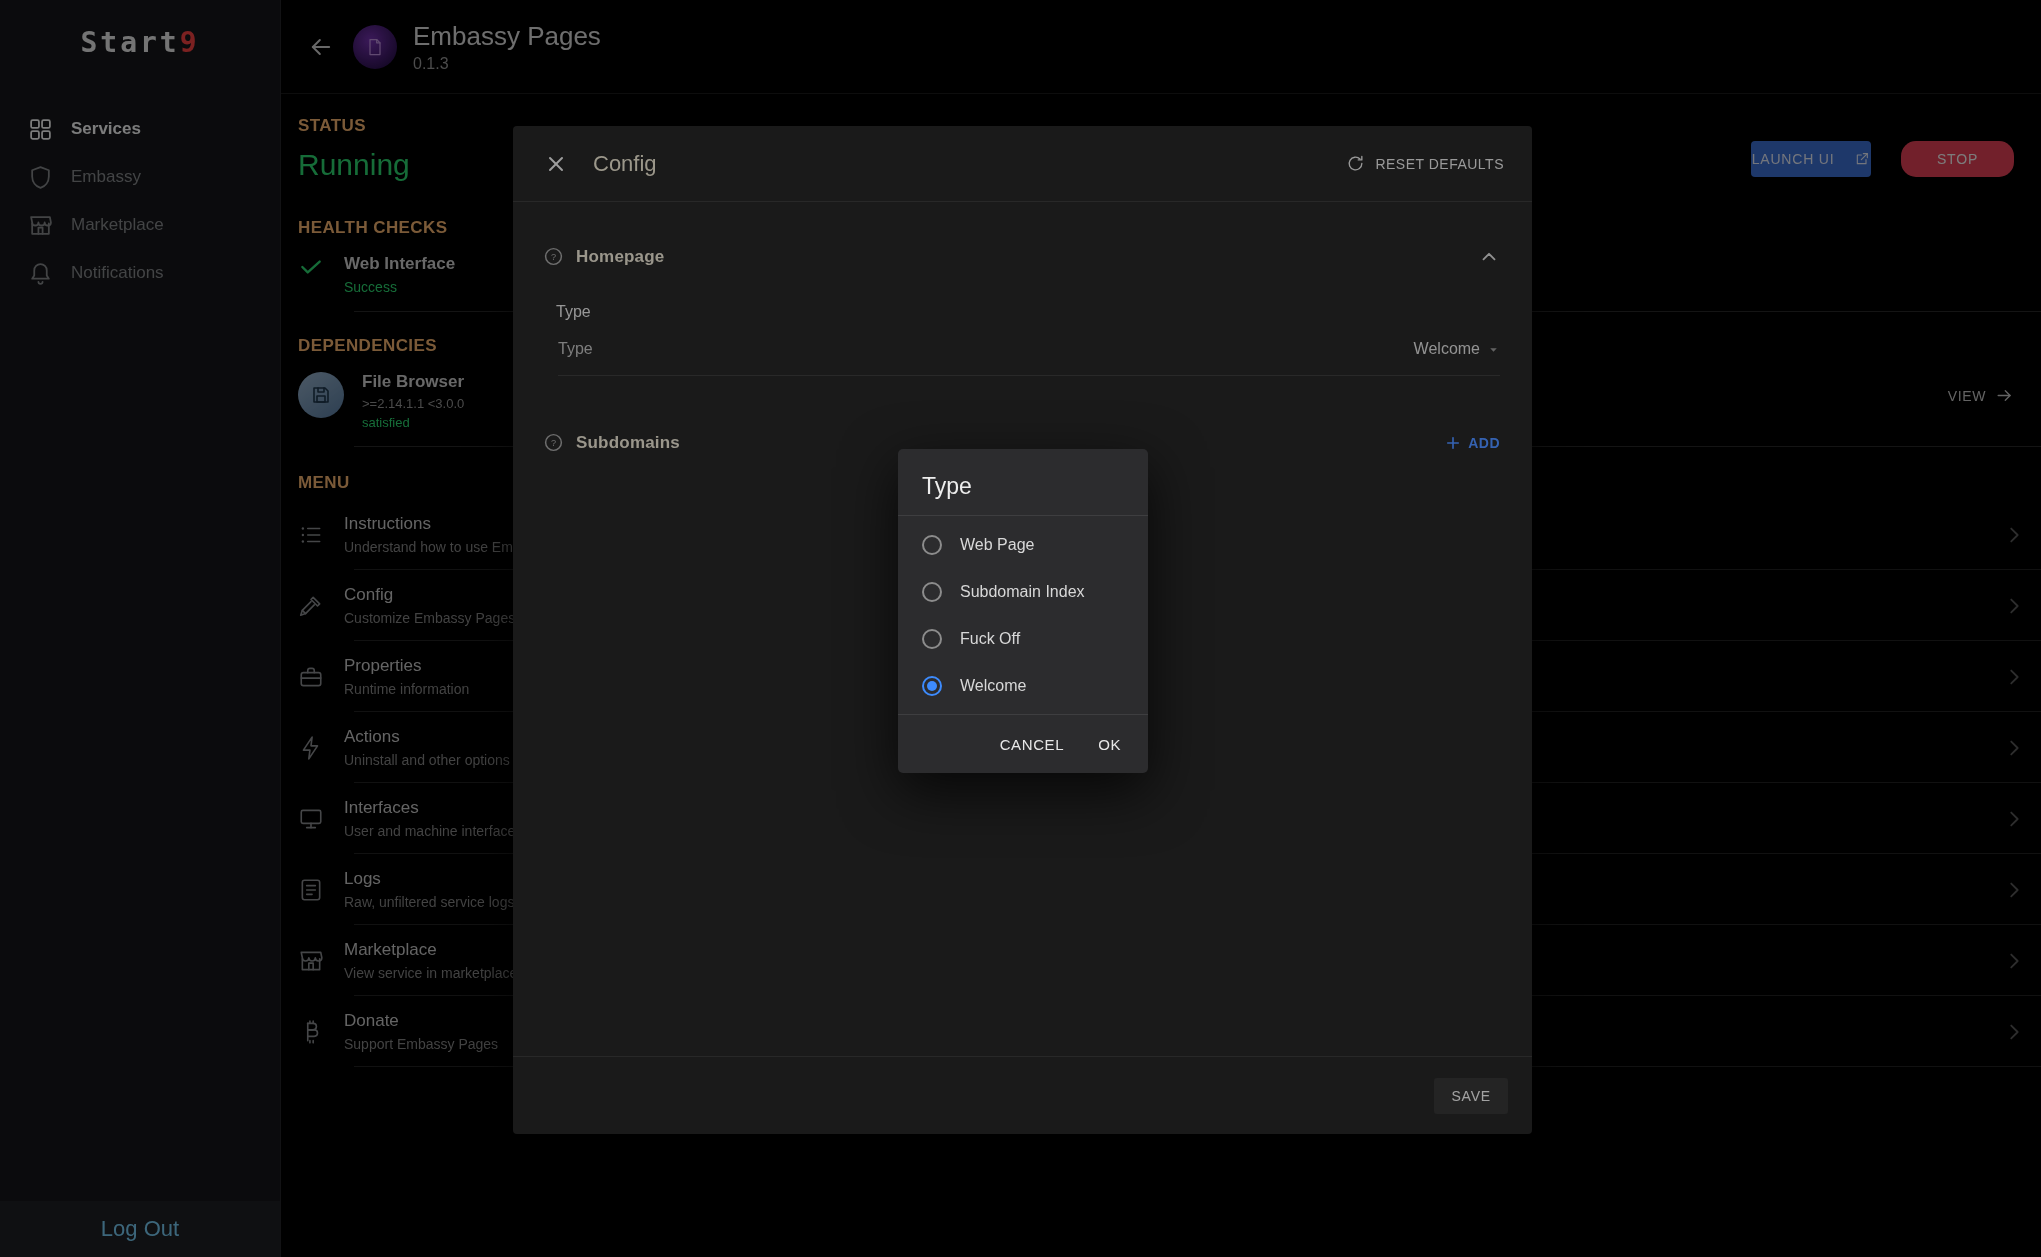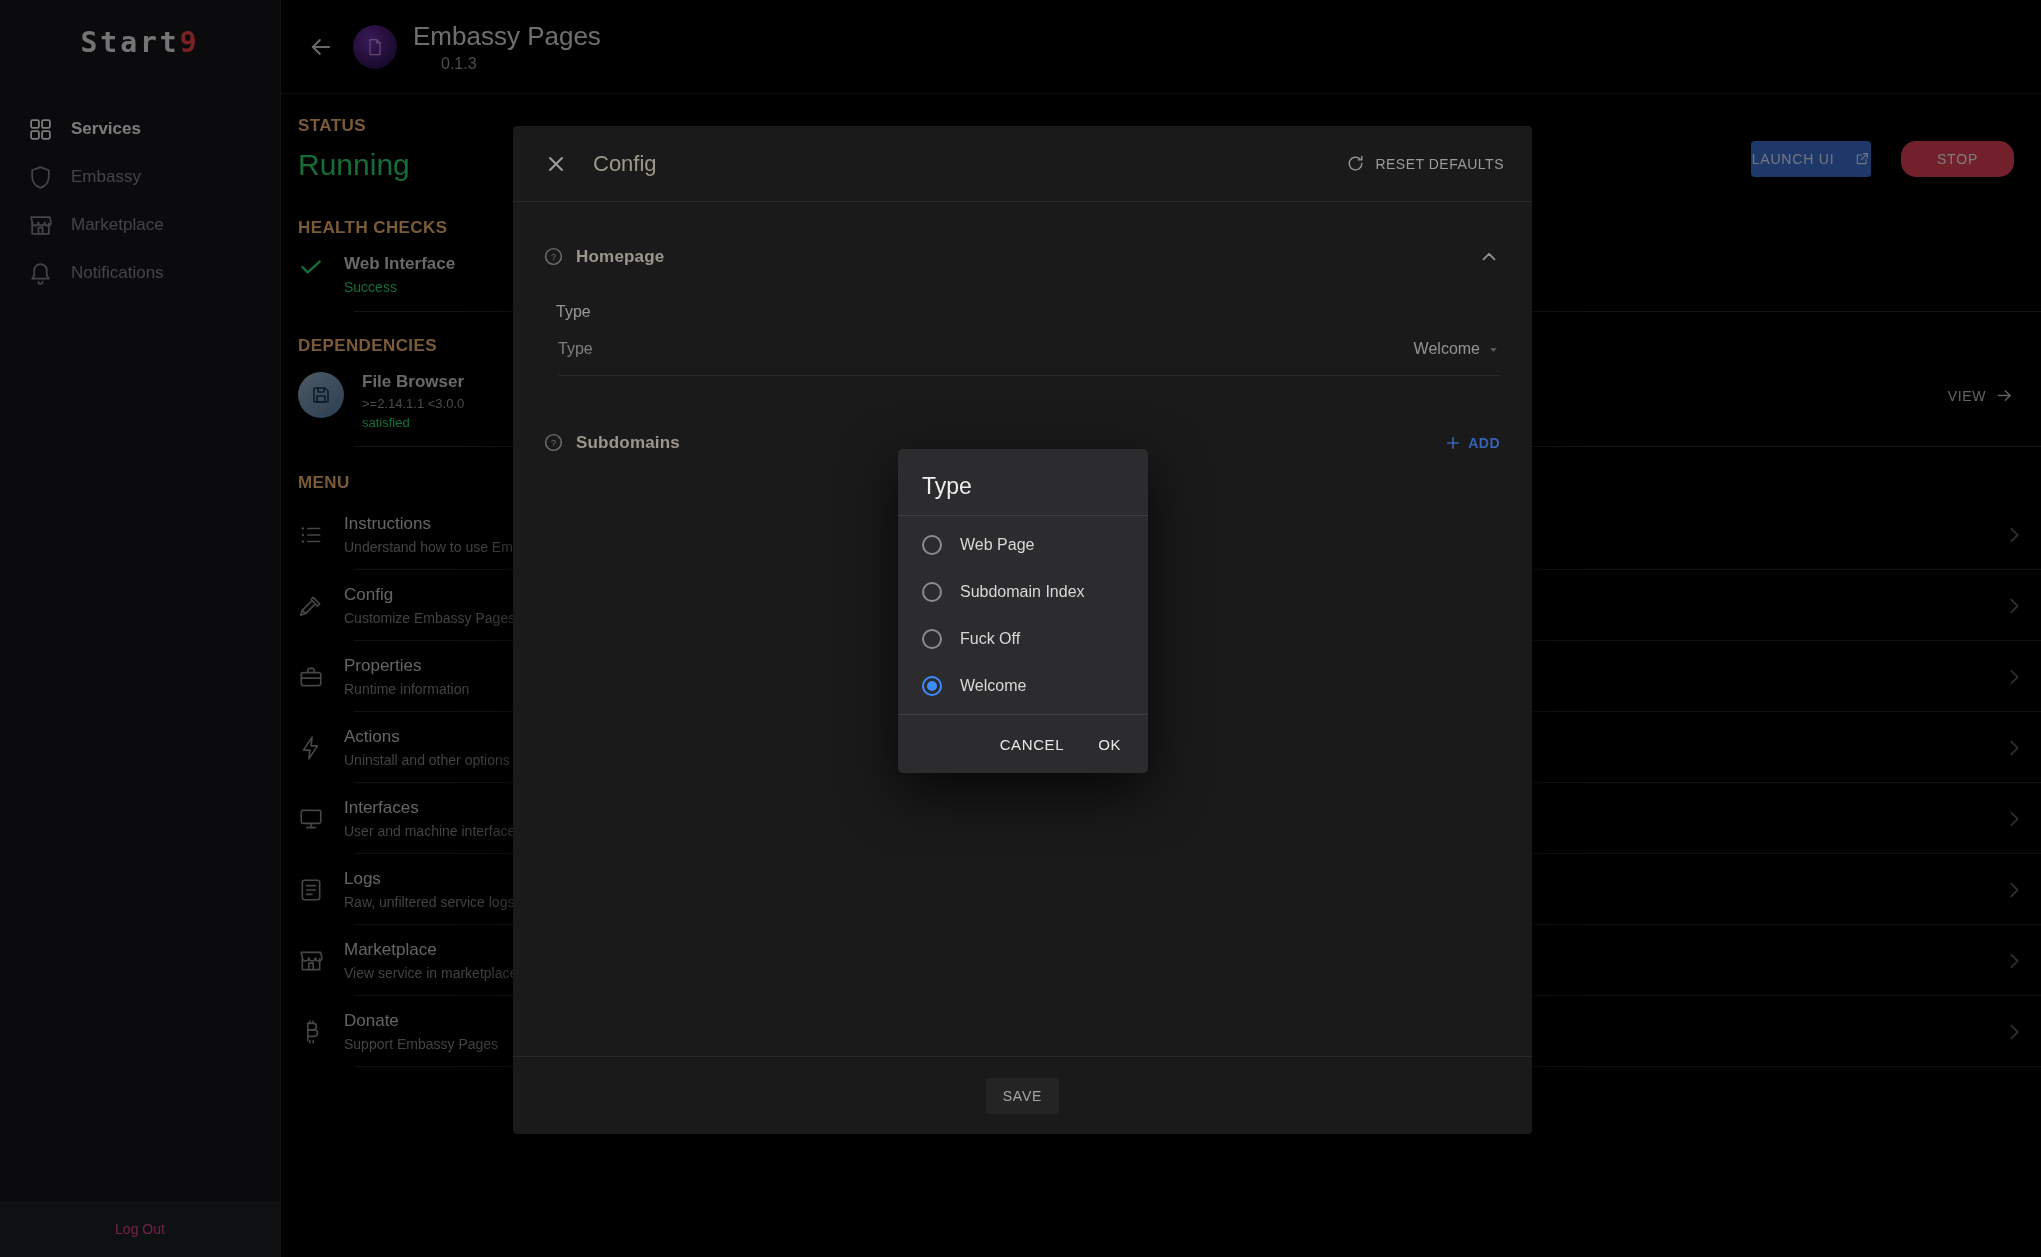--- a/index.html
+++ b/index.html
@@ -14,31 +14,31 @@
   svg.ic { display:block; fill:none; stroke:currentColor; stroke-width:1.7; stroke-linecap:round; stroke-linejoin:round; }
 
   
   .sidebar { position:absolute; left:0; top:0; bottom:0; width:281px; background:#17191c; border-right:1px solid #26282b; z-index:1; }
   .logo { padding-top:26px; text-align:center; font-family:"DejaVu Sans Mono", monospace; font-size:28px; font-weight:bold; letter-spacing:3px; color:#f0f0f0; }
   .logo .accent { color:#ff4545; }
   .nav { margin-top:46px; }
   .nav-item { display:flex; align-items:center; gap:18px; height:48px; padding-left:28px; color:#8b8d90; font-size:17px; cursor:pointer; }
   .nav-item.active { color:#ffffff; font-weight:bold; }
   .nav-item svg.ic { width:25px; height:25px; }
-  .logout { position:absolute; bottom:0; left:0; right:0; height:56px; background:#202226; display:flex; align-items:center; justify-content:center; color:#ec4899; font-size:14px; cursor:pointer; }
+  .logout { position:absolute; bottom:0; left:0; right:0; height:56px; background:#202226; display:flex; align-items:center; justify-content:center; color:#7dd3fc; font-size:22px; cursor:pointer; }
 
   
   .main { position:absolute; left:281px; top:0; right:0; bottom:0; z-index:1; }
   .page-header { height:94px; display:flex; align-items:center; padding-left:22px; border-bottom:1px solid #1d1d1d; }
   .back-btn { width:36px; height:36px; color:#d6d6d6; display:flex; align-items:center; justify-content:center; margin-right:14px; cursor:pointer; }
   .back-btn svg.ic { width:28px; height:28px; }
   .app-icon { width:44px; height:44px; border-radius:50%; background:radial-gradient(circle at 40% 35%, #7a36b8, #321457 75%); display:flex; align-items:center; justify-content:center; margin-right:16px; color:#c79ae8; }
   .app-icon svg.ic { width:20px; height:20px; stroke-width:1.5; }
   .titles .t { font-size:26px; font-weight:400; color:#e2e2e2; }
-  .titles .v { font-size:16px; color:#9c9c9c; margin-top:3px;margin-left:28px; }
+  .titles .v { font-size:16px; color:#9c9c9c; margin-top:3px; }
 
   .top-buttons { position:absolute; top:141px; right:27px; display:flex; gap:30px; }
   .btn { height:36px; border-radius:4px; font-size:14px; font-weight:500; letter-spacing:0.8px; display:flex; align-items:center; justify-content:center; cursor:pointer; }
   .btn-launch { background:#3e74dc; color:#eef2ff; width:120px; gap:20px; }
   .btn-launch svg.ic { width:16px; height:16px; }
   .btn-stop { background:#eb445a; color:#fff; width:113px;border-radius:15px; }
 
   .content { padding-left:17px; position:relative; }
   .section-label { font-size:17px; font-weight:bold; letter-spacing:0.4px; color:#fdba74; }
   #status-label { padding-top:22px; }
@@ -88,21 +88,21 @@
   .sec-title { font-size:17px; font-weight:bold; color:#ddd7c8; letter-spacing:0.2px; }
   .sec-right { position:absolute; right:2px; display:flex; align-items:center; }
   .collapse-btn { color:#cfcfcf; cursor:pointer; } .collapse-btn svg.ic { width:22px; height:22px; stroke-width:2; }
   .group-label { margin:36px 0 0 13px; font-size:16px; font-weight:500; color:#d8d8d8; }
   .field-row { display:flex; align-items:center; justify-content:space-between; margin:0 2px 0 15px; padding:19px 0 17px; border-bottom:1px solid #3b3b3b; cursor:pointer; }
   .field-label { font-size:16px; color:#b5b5b5; }
   .field-value { display:flex; align-items:center; gap:7px; font-size:16px; color:#d2d2d2; }
   .caret { color:#8f8f8f; } .caret svg { display:block; width:13px; height:13px; }
   .add-btn { display:flex; align-items:center; gap:6px; color:#4c8dff; font-size:14px; font-weight:bold; letter-spacing:0.5px; cursor:pointer; }
   .add-btn svg.ic { width:18px; height:18px; stroke-width:2.2; }
-  .cm-footer { position:absolute; left:0; right:0; bottom:0; height:78px; border-top:1px solid #3a3a3a; display:flex; align-items:center; justify-content:center; padding:0 24px; }
+  .cm-footer { position:absolute; left:0; right:0; bottom:0; height:78px; border-top:1px solid #3a3a3a; display:flex; align-items:center; justify-content:flex-end; padding:0 24px; }
   .save-btn { background:#343434; border-radius:3px; padding:10px 17px; font-size:14px; font-weight:500; letter-spacing:0.8px; color:#e8e8e8; cursor:pointer; }
 
   
   .type-dialog { position:absolute; left:898px; top:449px; width:250px; z-index:40; background:#2c2c2e; border-radius:5px; box-shadow:0 18px 56px rgba(0,0,0,0.75); overflow:hidden; }
   .td-title { padding:24px 24px 15px; font-size:23px; color:#ededed; }
   .td-divider { height:1px; background:#3e3e40; }
   .td-options { padding:5px 0; }
   .option { display:flex; align-items:center; gap:18px; height:47px; padding:0 24px; cursor:pointer; }
   .radio { width:20px; height:20px; border-radius:50%; border:2px solid #8c8c8c; position:relative; flex:none; }
   .option.selected .radio { border-color:#3d8bfd; }

